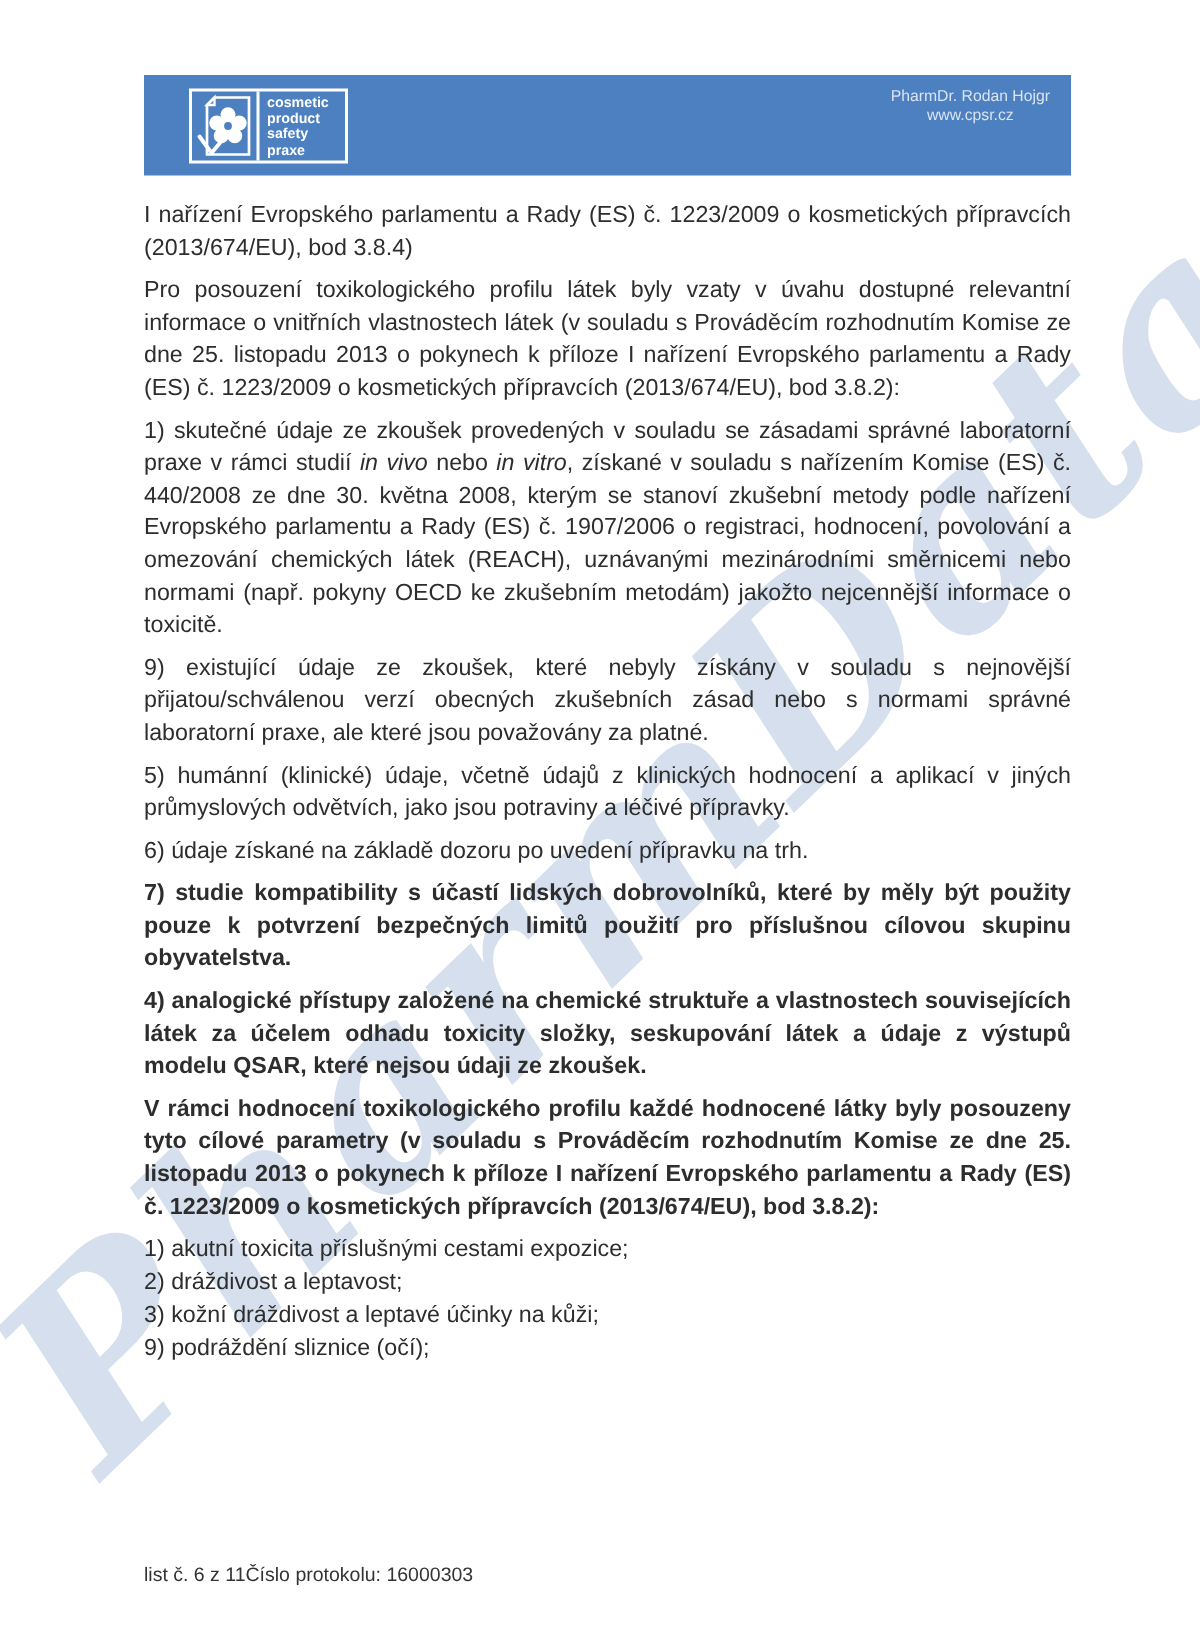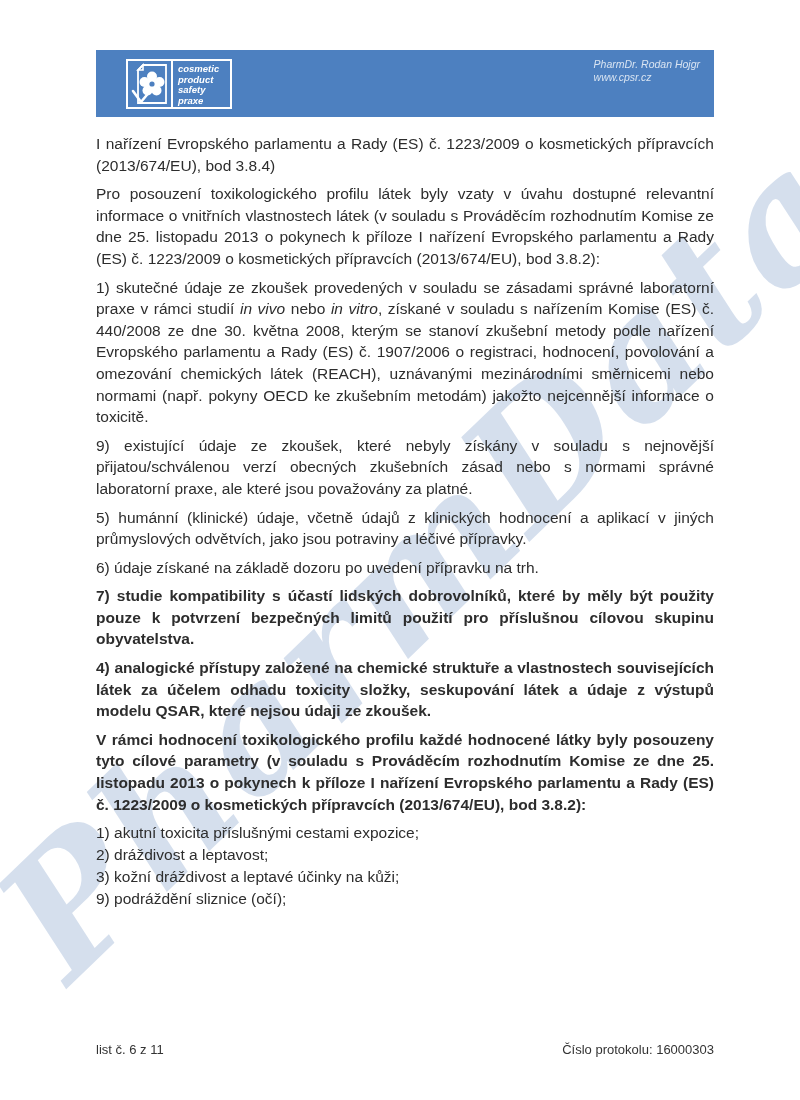--- a/index.html
+++ b/index.html
@@ -12,36 +12,35 @@
   html,body{margin:0;padding:0;}
   body{
     width:800px;height:1100px;position:relative;overflow:hidden;
     background:#ffffff;
     font-family:"Liberation Sans","DejaVu Sans",sans-serif;
     color:var(--ink);
   }
   .band{
     position:absolute;left:96px;top:50px;width:618px;height:67px;
     background:var(--band);
-    font-style:italic;
   }
   .logo{
     position:absolute;left:30px;top:9px;width:106px;height:50px;
     border:2px solid #ffffff;display:flex;
   }
   .logo-icon{
     width:45px;border-right:2px solid #ffffff;position:relative;
     display:flex;align-items:center;justify-content:center;
   }
   .logo-text{
     flex:1;padding:3px 2px 0 5px;color:#ffffff;
     font-size:9.5px;line-height:10.6px;font-weight:bold;letter-spacing:0;
   }
   .contact{
-    position:absolute;right:14px;top:8px;text-align:left;
+    position:absolute;right:14px;top:8px;text-align:center;
     color:var(--headertext);font-size:10.5px;line-height:13px;
   }
   .watermark{
     position:absolute;left:28px;top:845px;z-index:0;
     font-family:"DejaVu Serif","Liberation Serif",serif;
     font-style:italic;font-weight:bold;
     font-size:168px;letter-spacing:4px;white-space:nowrap;
     color:var(--watermark);
     transform:rotate(-44deg);transform-origin:0 50%;
     pointer-events:none;user-select:none;
@@ -52,21 +51,21 @@
   }
   .p{
     text-align:justify;text-align-last:left;
     margin:0 0 7px 0;
   }
   .gap-lg{margin-top:7px;font-weight:bold;}
   .endpoints{margin-top:0;}
   .endpoint{line-height:21.8px;}
   .footer{
     position:absolute;left:96px;top:1042px;width:618px;z-index:1;
-    display:flex;justify-content:space-between;
+    display:flex;
     font-size:13px;color:#333333;
   }
 </style>
 </head>
 <body>
 
 <div class="watermark">PharmData</div>
 
 <header class="band">
   <div class="logo">

